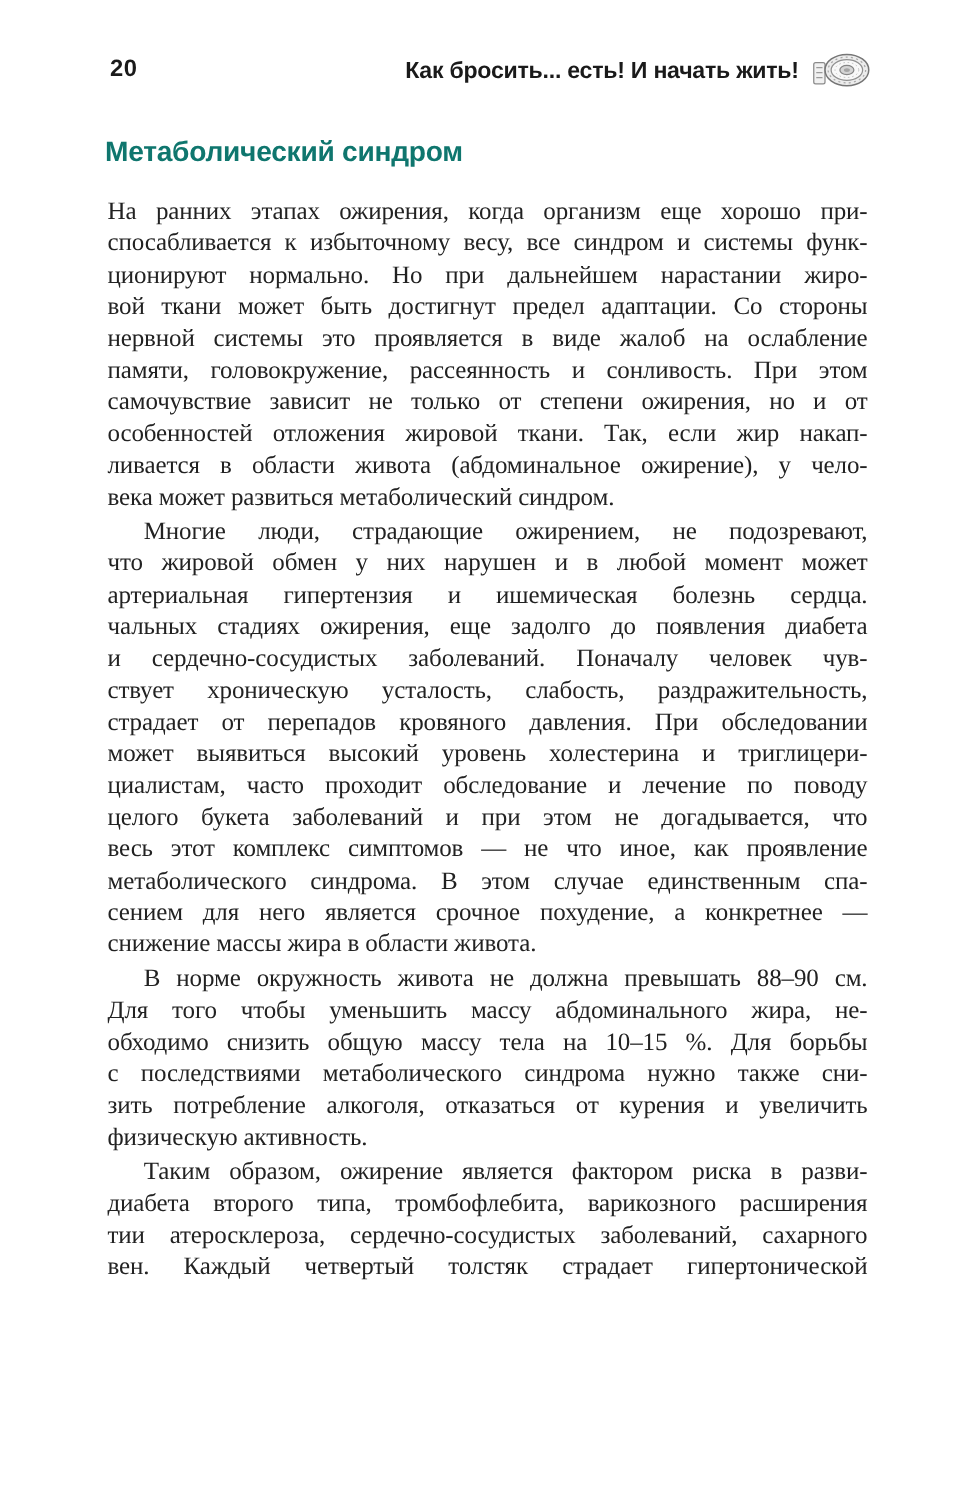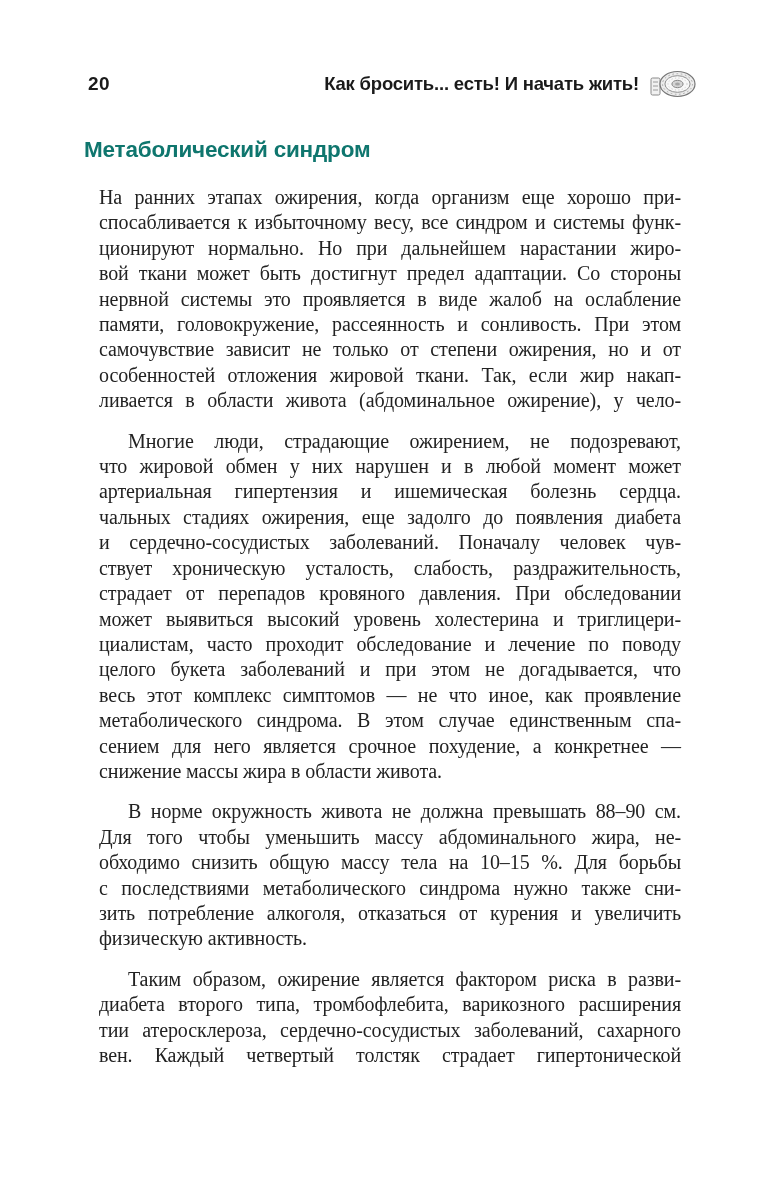--- a/index.html
+++ b/index.html
@@ -8,21 +8,21 @@
     background: #ffffff;
   }
   .page {
     position: relative;
     width: 763px;
     height: 1200px;
     background: #ffffff;
     color: #1f1f1f;
     overflow: hidden;
     box-sizing: border-box;
-    padding: 68px 67px 0 84px; 
+    padding: 40px 67px 0 84px; 
     font-family: "Liberation Serif", "DejaVu Serif", serif;
   }
   
   .running-head {
     display: flex;
     align-items: center;
     justify-content: space-between;
     height: 32px;
     font-family: "Liberation Sans", "DejaVu Sans", sans-serif;
     font-weight: bold;
@@ -57,21 +57,21 @@
     letter-spacing: -0.2px;
     color: #0f766e;
   }
   
   .body-text {
     margin-top: 22px;
     font-size: 20px;
     line-height: 25.4px;
     color: #222222;
   }
-  .para { margin: 15px; }
+  .para { margin: 2px; }
   .line {
     text-align: justify;
     text-align-last: justify;
     letter-spacing: -0.1px;
   }
   .line.flush {
     text-align-last: left;
   }
   .line.indent {
     text-indent: 29px;
@@ -111,20 +111,21 @@
       <div class="para">
         <div class="line">На ранних этапах ожирения, когда организм еще хорошо при-</div>
         <div class="line">спосабливается к избыточному весу, все синдром и системы функ-</div>
         <div class="line">ционируют нормально. Но при дальнейшем нарастании жиро-</div>
         <div class="line">вой ткани может быть достигнут предел адаптации. Со стороны</div>
         <div class="line">нервной системы это проявляется в виде жалоб на ослабление</div>
         <div class="line">памяти, головокружение, рассеянность и сонливость. При этом</div>
         <div class="line">самочувствие зависит не только от степени ожирения, но и от</div>
         <div class="line">особенностей отложения жировой ткани. Так, если жир накап-</div>
         <div class="line">ливается в области живота (абдоминальное ожирение), у чело-</div>
+        <div class="line flush">века может развиться метаболический синдром.</div>
       </div>
       <div class="para">
         <div class="line indent">Многие люди, страдающие ожирением, не подозревают,</div>
         <div class="line">что жировой обмен у них нарушен и в любой момент может</div>
         <div class="line">артериальная гипертензия и ишемическая болезнь сердца.</div>
         <div class="line">чальных стадиях ожирения, еще задолго до появления диабета</div>
         <div class="line">и сердечно-сосудистых заболеваний. Поначалу человек чув-</div>
         <div class="line">ствует хроническую усталость, слабость, раздражительность,</div>
         <div class="line">страдает от перепадов кровяного давления. При обследовании</div>
         <div class="line">может выявиться высокий уровень холестерина и триглицери-</div>

